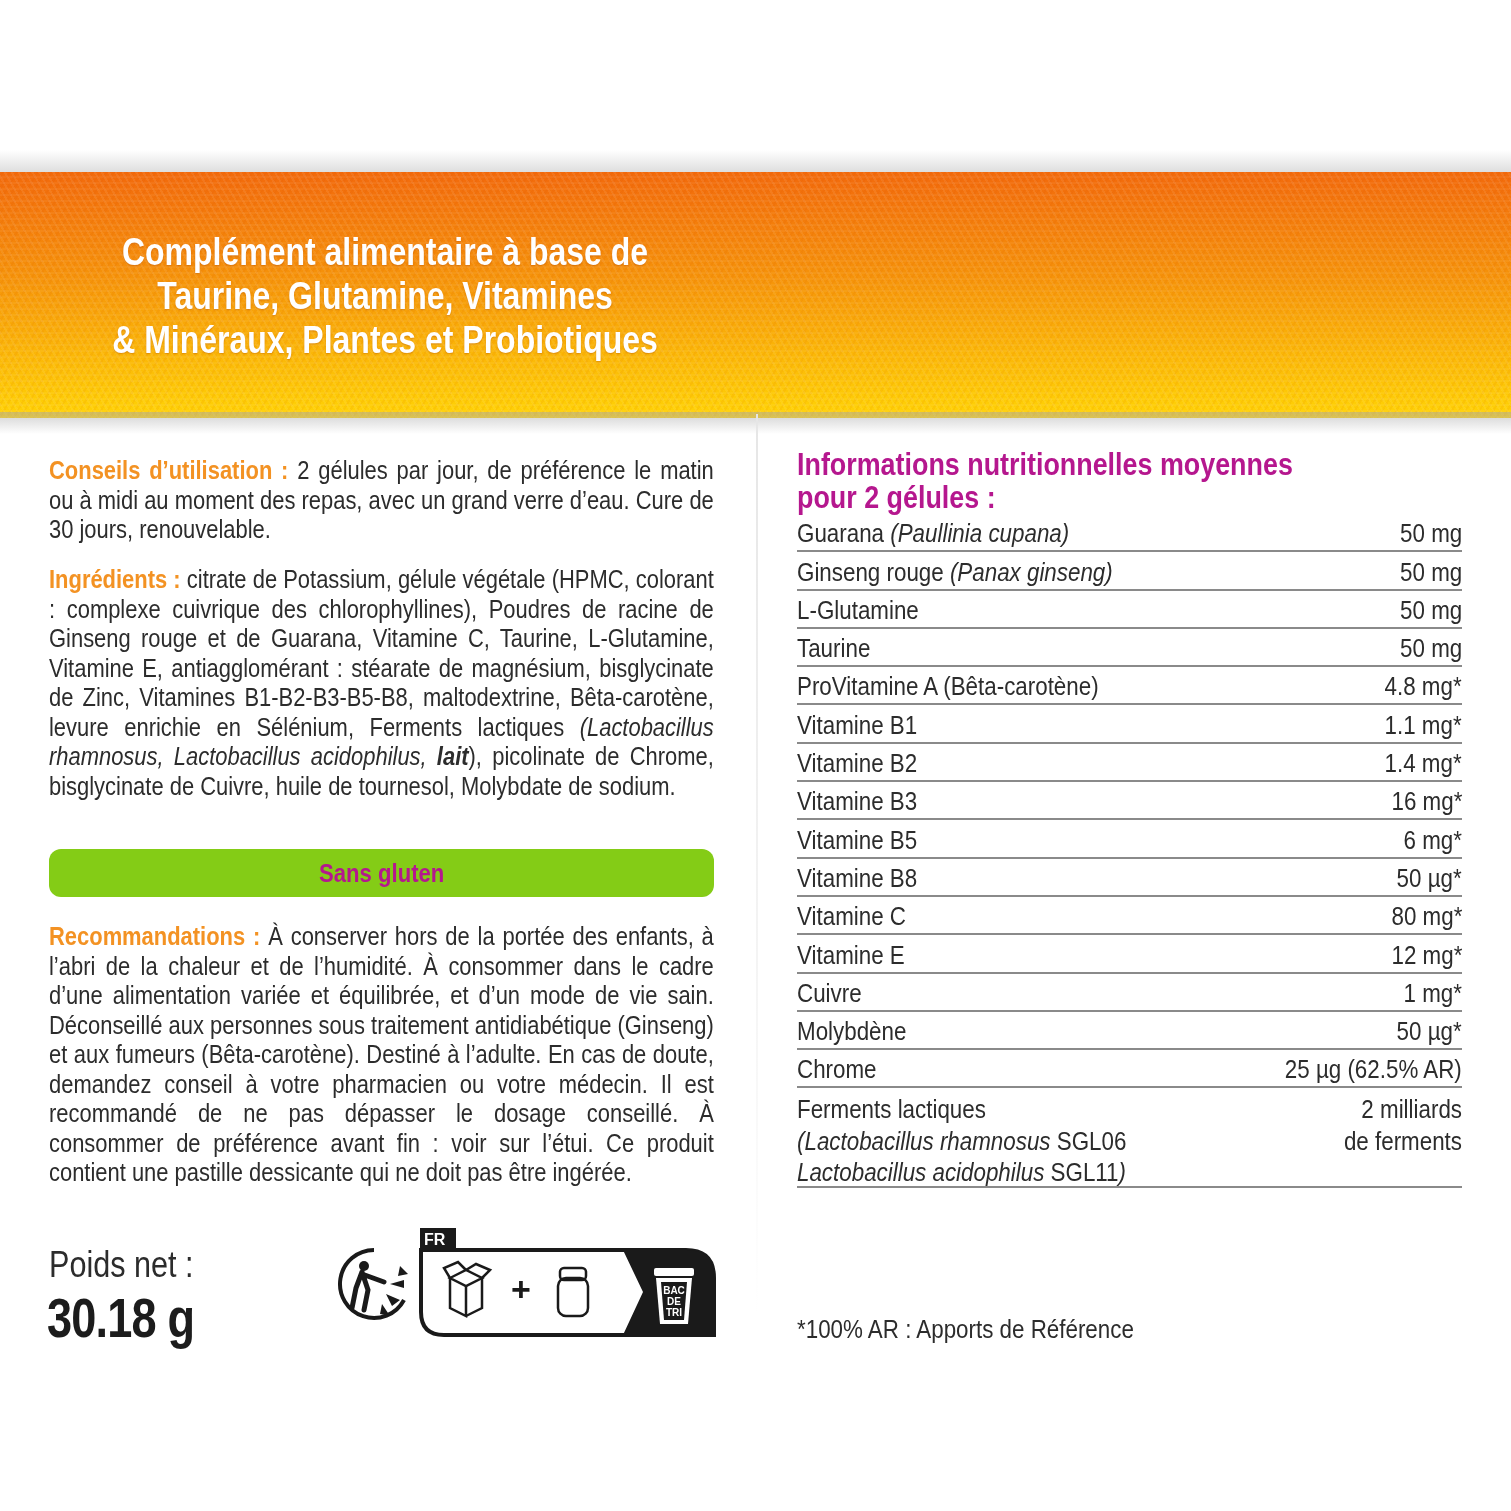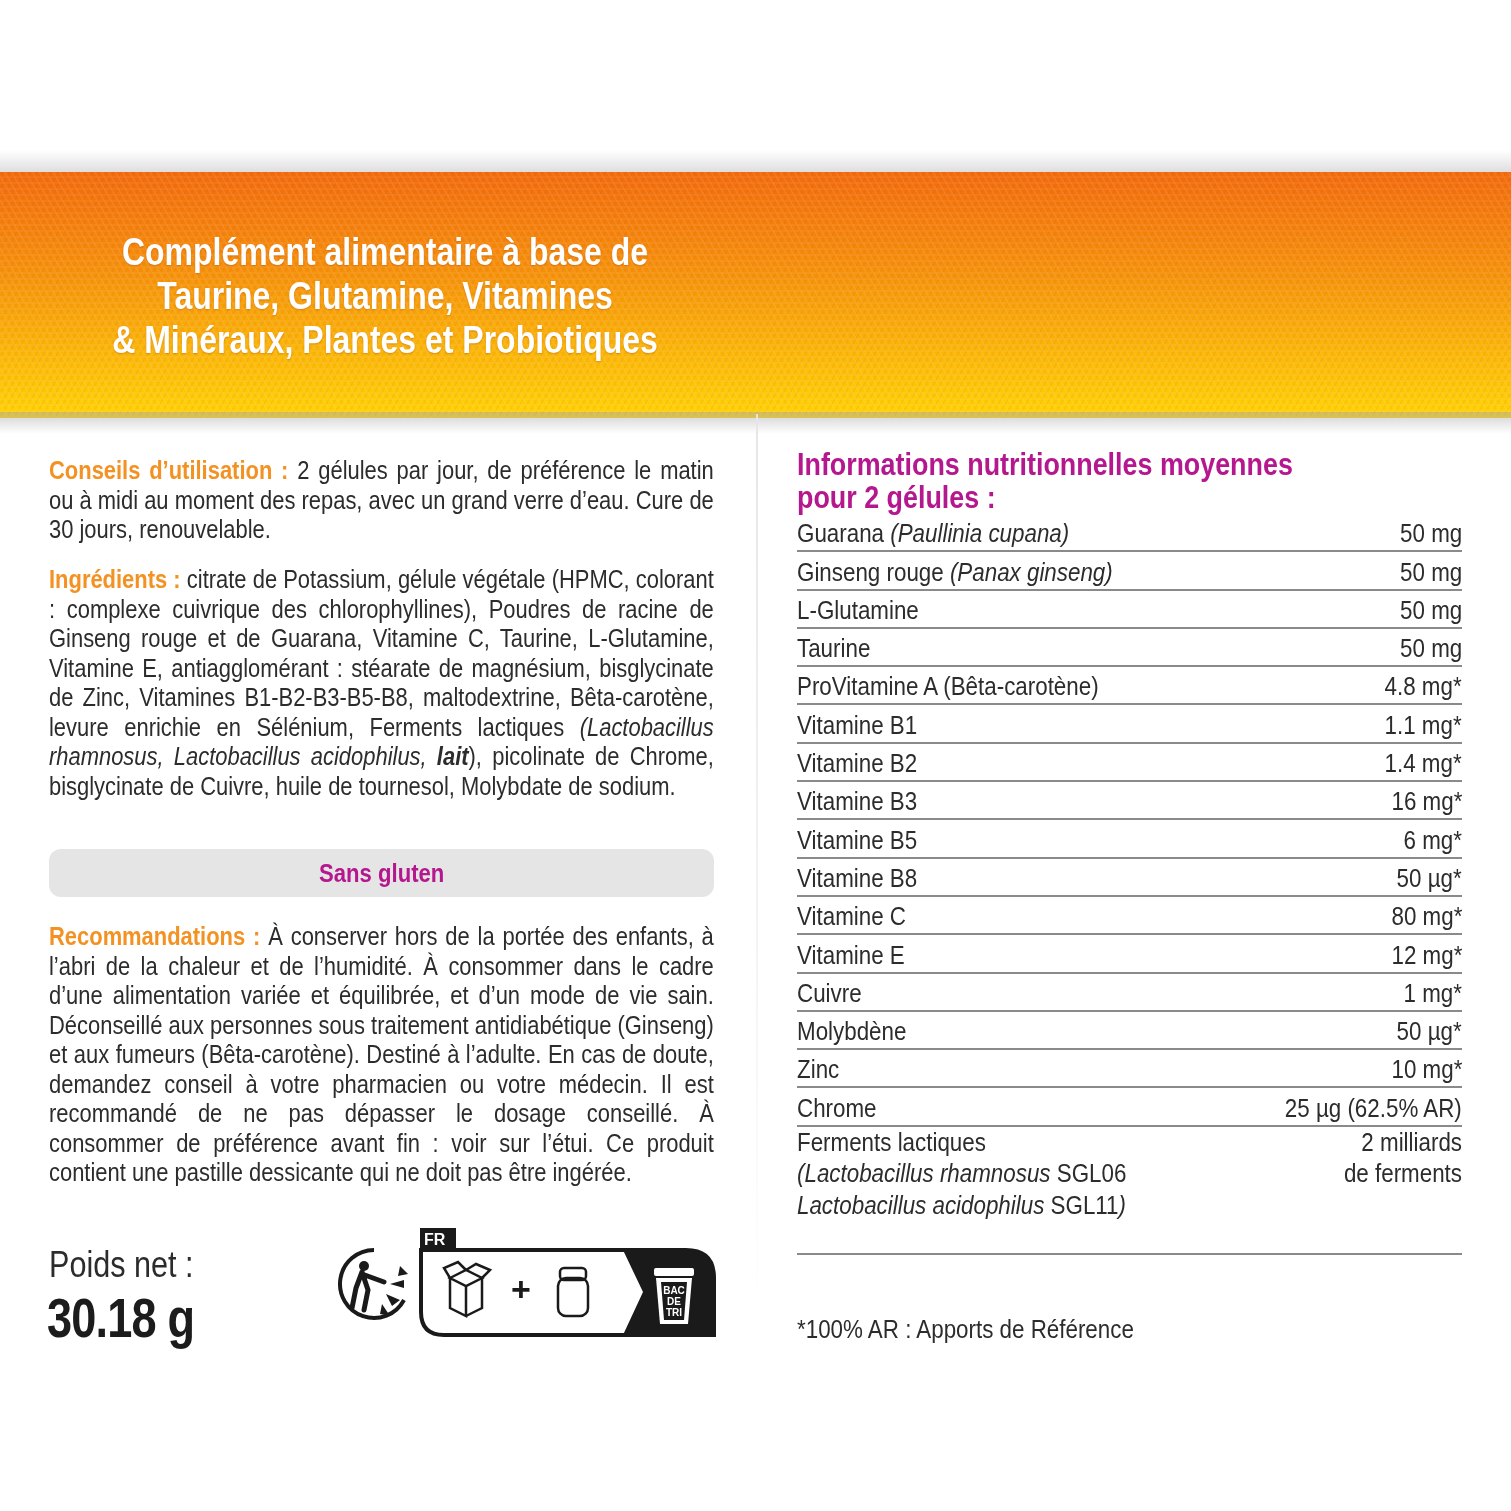--- a/index.html
+++ b/index.html
@@ -52,21 +52,21 @@
     .label-orange { color: #f39223; font-weight: bold; }
     .ital { font-style: italic; }
     .bold { font-weight: bold; }
 
     .p-conseils { position: absolute; left: 0; top: 4px; }
     .p-ingredients { position: absolute; left: 0; top: 113px; }
     .p-recos { position: absolute; left: 0; top: 470px; }
 
     .gluten-box {
       position: absolute; left: 0; top: 397px; width: 665px; height: 48px;
-      background: #e5e5e5; border-radius: 12px;
+      background: #84cc16; border-radius: 12px;
       display: flex; align-items: center; justify-content: center; text-align: center;
     }
     .gluten-text {
       color: #b5178e; font-weight: bold; font-size: 26px;
       transform: scaleX(0.85);
     }
 
     .weight-label {
       position: absolute; left: 49px; top: 1244px; font-size: 36px; color: #2c2c2c;
       transform: scaleX(0.85); transform-origin: left top;
@@ -88,21 +88,21 @@
     .nrow {
       position: relative; height: 38.3px; border-bottom: 2px solid #8a8a8a;
       display: flex; justify-content: space-between; align-items: flex-end;
       padding-bottom: 3px;
     }
     .nrow .n-name, .nrow .n-val {
       font-size: 26px; line-height: 28px; color: #2c2c2c; white-space: nowrap;
     }
     .nrow .n-name { transform: scaleX(0.86); transform-origin: left bottom; }
     .nrow .n-val { transform: scaleX(0.86); transform-origin: right bottom; }
-    .nrow.tall { height: 128px; align-items: flex-start; }
+    .nrow.tall { height: 100px; align-items: flex-start; padding-top: 6px; }
     .nrow.tall .n-name { line-height: 31.5px; white-space: normal; width: 560px; }
     .nrow.tall .n-val { line-height: 31.5px; text-align: right; white-space: normal; width: 200px; }
 
     .footnote {
       position: absolute; left: 0; top: 866px; font-size: 26px; color: #2c2c2c;
       transform: scaleX(0.86); transform-origin: left top; white-space: nowrap;
     }
   </style>
 </head>
 <body>
@@ -227,24 +227,20 @@
       </div>
     <div class="nrow">
         <span class="n-name">Cuivre</span>
         <span class="n-val">1 mg*</span>
       </div>
     <div class="nrow">
         <span class="n-name">Molybdène</span>
         <span class="n-val">50 µg*</span>
       </div>
     <div class="nrow">
-        <span class="n-name">Zinc</span>
-        <span class="n-val">10 mg*</span>
-      </div>
-    <div class="nrow">
         <span class="n-name">Chrome</span>
         <span class="n-val">25 µg (62.5% AR)</span>
       </div>
     <div class="nrow tall">
       <span class="n-name">
         <span>Ferments lactiques</span><br>
         <span class="ital">(Lactobacillus rhamnosus</span><span> SGL06</span><br>
         <span class="ital">Lactobacillus acidophilus</span><span> SGL11</span><span class="ital">)</span>
       </span>
       <span class="n-val">

